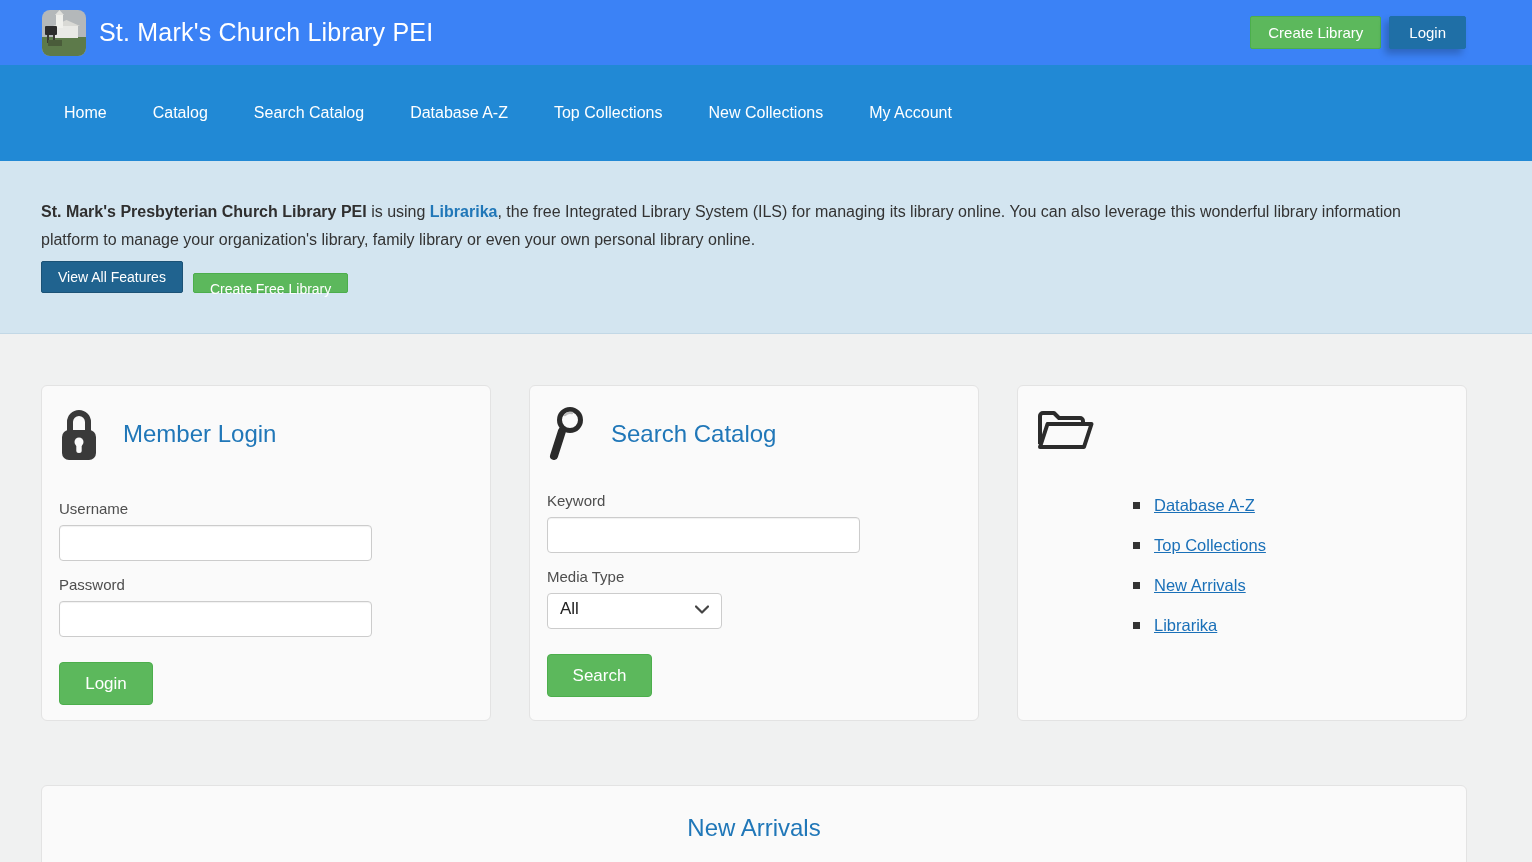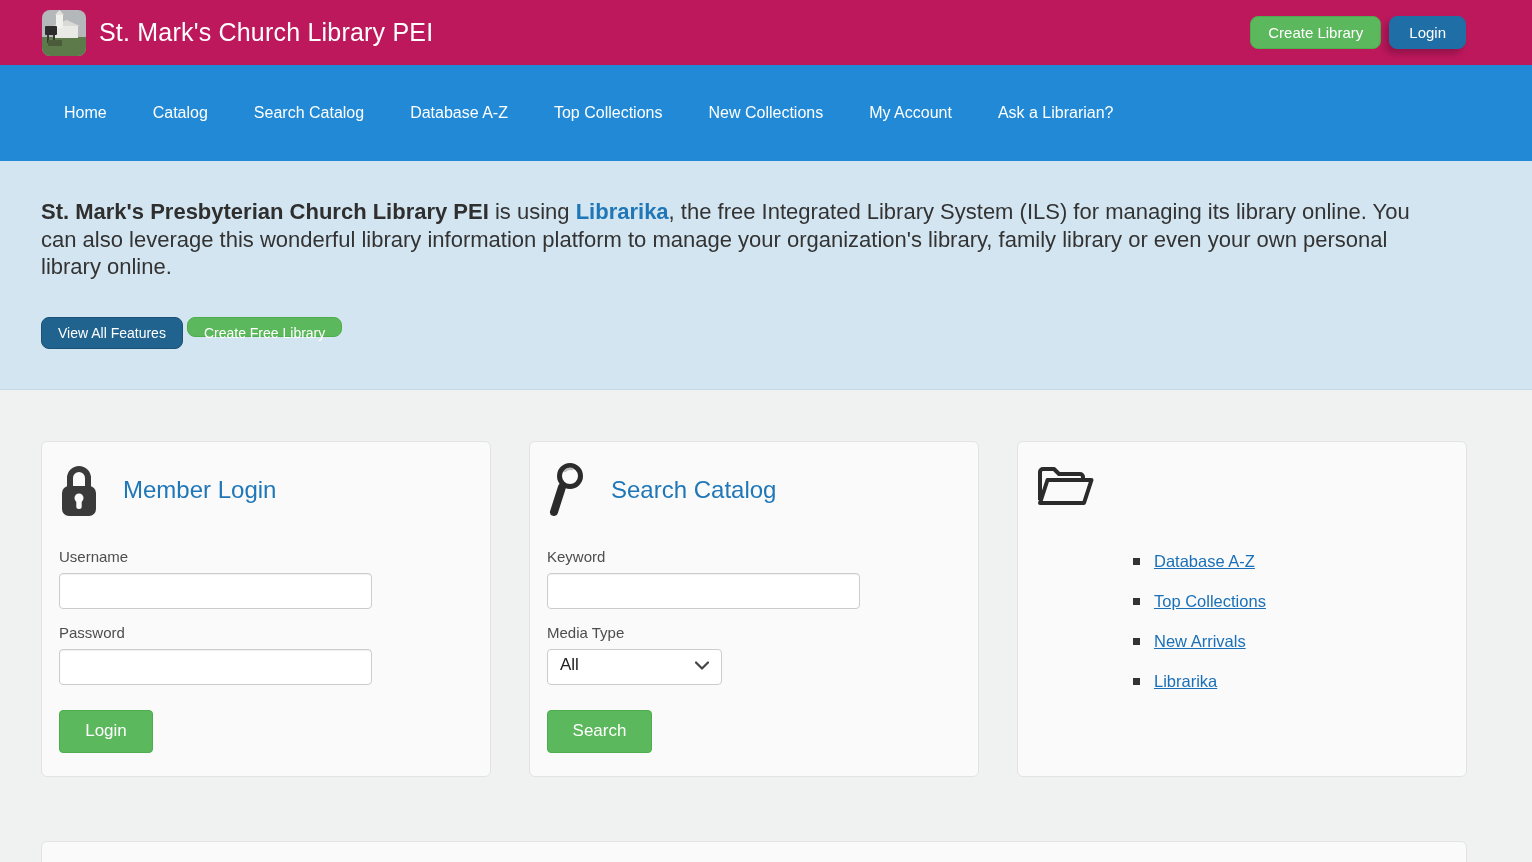--- a/index.html
+++ b/index.html
@@ -4,27 +4,27 @@
 <style>
   * { margin:0; padding:0; box-sizing:border-box; }
   html,body { width:1532px; }
   body {
     font-family:"Liberation Sans","DejaVu Sans",sans-serif;
     background:#f0f1f1; color:#333;
     width:1532px; height:862px; overflow:hidden; position:relative;
   }
   
   .topbar {
-    height:65px; background:#be185d;
+    height:65px; background:#3b82f6;
     display:flex; align-items:center; padding:0 66px 0 42px;
   }
   .logo { width:44px; height:46px; border-radius:8px; overflow:hidden; flex:0 0 auto; cursor:pointer; }
   .site-title { color:#fff; font-size:25px; margin-left:13px; font-weight:400; letter-spacing:.2px; flex:1 1 auto; }
   .topbar-actions { display:flex; gap:8px; }
-  .btn { display:inline-block; border-radius:8px; cursor:pointer; text-align:center; white-space:nowrap; }
+  .btn { display:inline-block; border-radius:2px; cursor:pointer; text-align:center; white-space:nowrap; }
   .btn-create-lib {
     background:#5cb85c; border:1px solid #4cae4c; color:#fff;
     font-size:15px; padding:6px 17px; height:33px; line-height:19px;
   }
   .btn-login-top {
     background:#1f6fa6; border:1px solid #1f6fa6; color:#fff;
     font-size:15px; padding:6px 19px; height:33px; line-height:19px;
     box-shadow:-4px 5px 7px rgba(0,0,0,.22);
   }
   
@@ -32,24 +32,24 @@
   .nav-list { list-style:none; display:flex; }
   .nav-list li a {
     display:block; color:#fff; text-decoration:none; font-size:16px;
     padding:10px 23px; cursor:pointer;
   }
   
   .banner {
     background:#d3e5f0; border-bottom:1px solid #c2d8e6;
     padding:37px 41px 40px 41px;
   }
-  .banner-text { font-size:22px; line-height:27.5px; color:#333; max-width:1400px; }
+  .banner-text { font-size:16px; line-height:27.5px; color:#333; max-width:1400px; }
   .banner-text .b { font-weight:700; color:#2f2f2f; }
   .banner-text a.librarika { font-weight:700; color:#2077b8; text-decoration:none; cursor:pointer; }
-  .banner-btns { margin-top:36px; display:flex; gap:4px; }
+  .banner-btns { margin-top:8px; display:flex; gap:10px;align-items:flex-end; }
   .btn-features { background:#20638f; border:1px solid #1b5276; color:#fff; font-size:14px; padding:7px 16px; height:32px; }
   .btn-create-free { background:#5cb85c; border:1px solid #4cae4c; color:#fff; font-size:14px; padding:7px 16px; height:20px; }
   
   .container { width:1426px; margin:51px 0 0 41px; }
   .cards-row { display:flex; gap:38px; }
   .card {
     width:490px; height:336px; background:#fafafa;
     border:1px solid #e3e3e3; border-radius:6px; padding:20px 17px;
   }
   .card-head { display:flex; align-items:center; margin-bottom:8px; }
@@ -126,23 +126,20 @@
       </li>
     <li>
         <a>Top Collections</a>
       </li>
     <li>
         <a>New Collections</a>
       </li>
     <li>
         <a>My Account</a>
       </li>
-    <li>
-        <a>Ask a Librarian?</a>
-      </li>
   </ul>
 </div>
 
 <div class="banner">
   <div class="banner-text">
     <span class="b">St. Mark's Presbyterian Church Library PEI</span><span> is using </span><a class="librarika">Librarika</a><span>, the free Integrated Library System (ILS) for managing its library online. You can also leverage this wonderful library information platform to manage your organization's library, family library or even your own personal library online.</span>
   </div>
   <div class="banner-btns">
     <button class="btn btn-features">View All Features</button>
     <button class="btn btn-create-free">Create Free Library</button>
@@ -157,21 +154,21 @@
         <span class="icon-wrap">
           <svg width="40" height="56" viewBox="0 0 40 56">
             <path d="M11 26 V16 a9 9 0 0 1 18 0 V26" fill="none" stroke="#3a3a3a" stroke-width="6"></path>
             <rect x="3" y="24" width="34" height="30" rx="7" fill="#3a3a3a"></rect>
             <circle cx="20" cy="36" r="4.5" fill="#fafafa"></circle>
             <rect x="17.3" y="38" width="5.4" height="9" rx="2.5" fill="#fafafa"></rect>
           </svg>
         </span>
         <h2 class="card-title" style="margin-left:24px">Member Login</h2>
       </div>
-      <label class="form-label" style="margin-top:30px">Username</label>
+      <label class="form-label" style="margin-top:38px">Username</label>
       <input class="text-input" type="text" value="" style="">
       <label class="form-label">Password</label>
       <input class="text-input" type="password" value="" style="">
       <div><button class="btn btn-green-lg btn-login-card">Login</button></div>
     </div>
 
     <div class="card">
       <div class="card-head">
         <span class="icon-wrap">
           <svg width="42" height="56" viewBox="0 0 42 56">

